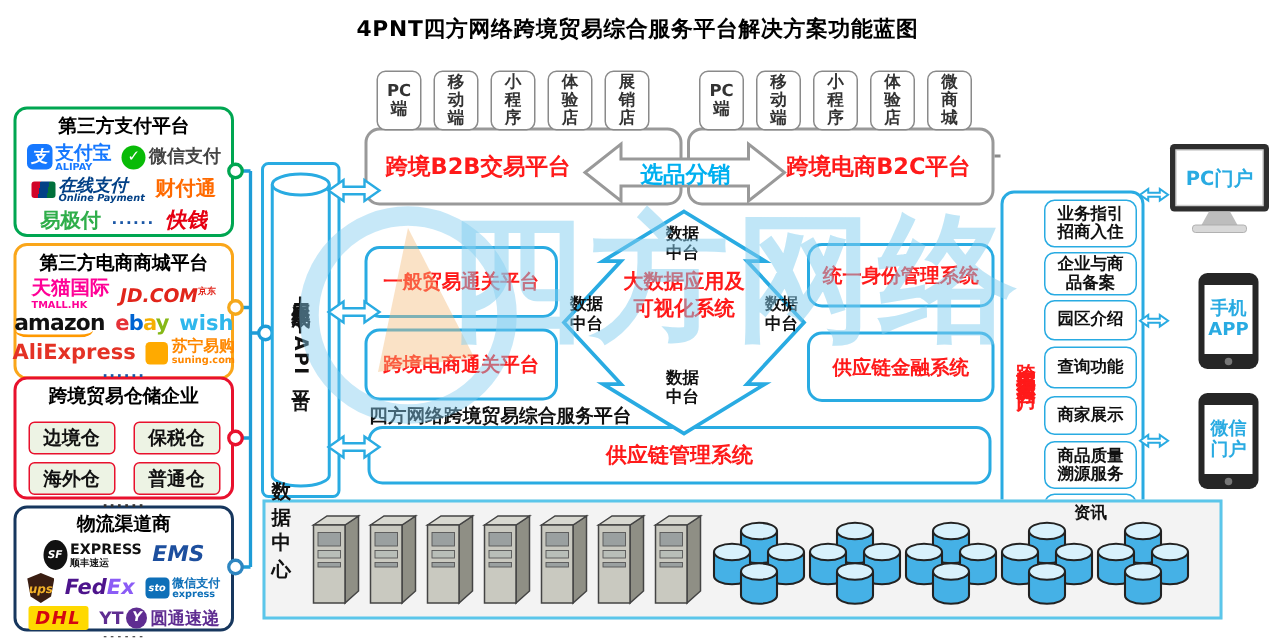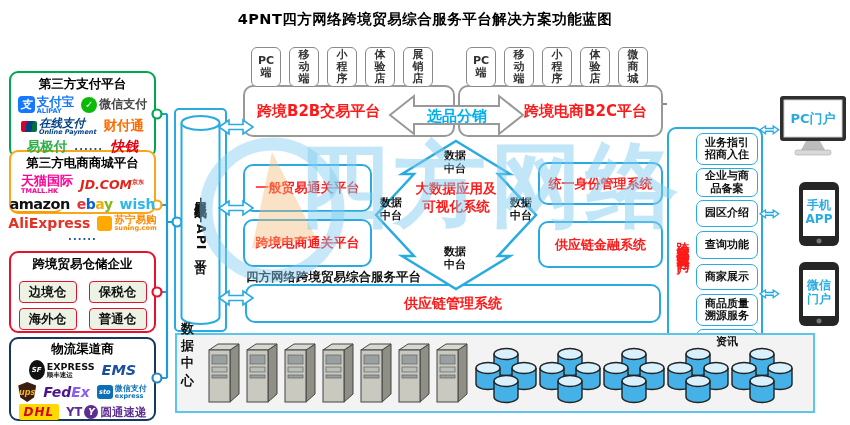--- a/index.html
+++ b/index.html
@@ -6,21 +6,21 @@
   html,body { background:#fff; }
   body { font-family:"DejaVu Sans","Liberation Sans",sans-serif; }
   #stage { position:relative; width:850px; height:425px; background:#fff; overflow:hidden; }
 
   .title { position:absolute; left:0; top:10px; width:850px; text-align:center;
            font-size:14.5px; font-weight:600; color:#000; letter-spacing:.5px; }
 
   
   .lp { position:absolute; left:9px; width:147px; background:#fff; border-radius:9px; }
   #lp0 { top:71px;  height:87px; border:2.2px solid #00a651; }
-  #lp1 { top:150px; height:64px; border:2.2px solid #faa61a; }
+  #lp1 { top:162px; height:91px; border:2.2px solid #faa61a; }
   #lp2 { top:251px; height:82px; border:2.2px solid #e8112d; }
   #lp3 { top:337px; height:84px; border:2.4px solid #17375e; }
   .lp-t { text-align:center; font-size:12.5px; font-weight:700; color:#000; margin-top:3px;
           position:relative; z-index:10; }
   .lrow { display:flex; align-items:center; justify-content:center; gap:7px; margin-top:2px;
           position:relative; z-index:10; }
   .lg { display:inline-flex; align-items:center; gap:2px; }
   .stack { display:flex; flex-direction:column; line-height:1.05; align-items:flex-start; }
   .stack small { font-size:6.5px; }
   .ic { display:inline-flex; align-items:center; justify-content:center; color:#fff; font-weight:700; flex:none; }

